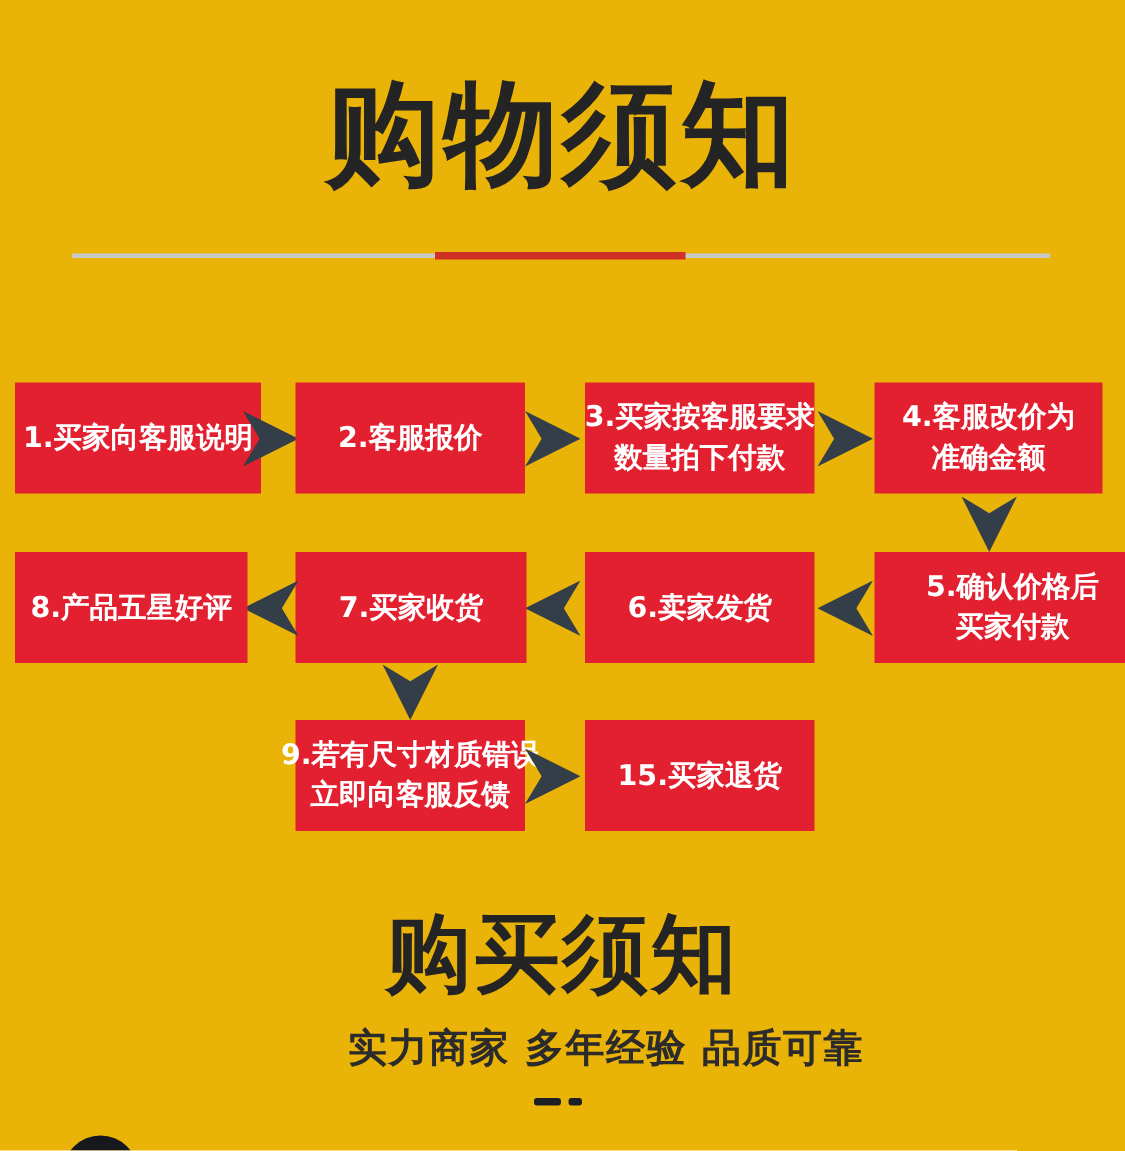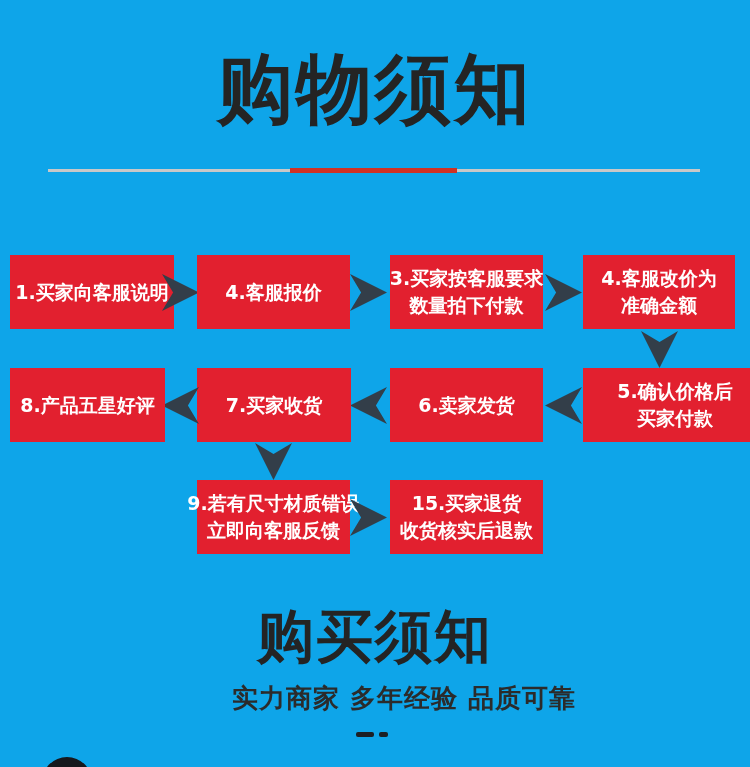--- a/index.html
+++ b/index.html
@@ -5,21 +5,21 @@
   html, body {
     margin: 0;
     padding: 0;
     background: #ffffff;
     font-family: "DejaVu Sans", "Liberation Sans", sans-serif;
   }
   #stage {
     position: relative;
     width: 750px;
     height: 767px;
-    background: #0ea5e9;
+    background: #eab308;
     overflow: hidden;
     margin: 0 auto;
   }
   
   .main-title {
     position: absolute;
     left: 0;
     width: 750px;
     text-align: center;
     color: #242424;
@@ -131,21 +131,21 @@
 
   <div class="main-title" id="title-top">购物须知</div>
   <div id="divider-gray"></div>
   <div id="divider-red"></div>
 
   <div class="box" id="box1">
     <span>1.买家向客服说明</span>
   </div>
   <div class="arrow arr-right" id="arrow-1-2"></div>
   <div class="box" id="box2">
-    <span>4.客服报价</span>
+    <span>2.客服报价</span>
 
   </div>
   <div class="arrow arr-right" id="arrow-2-3"></div>
   <div class="box" id="box3">
     <span>3.买家按客服要求</span>
     <span>数量拍下付款</span>
   </div>
   <div class="arrow arr-right" id="arrow-3-4"></div>
   <div class="box" id="box4">
     <span>4.客服改价为</span>
@@ -176,21 +176,20 @@
 
   <div class="arrow arr-down" id="arrow-7-9"></div>
 
   <div class="box" id="box9">
     <span>9.若有尺寸材质错误</span>
     <span>立即向客服反馈</span>
   </div>
   <div class="arrow arr-right" id="arrow-9-10"></div>
   <div class="box" id="box10">
     <span>15.买家退货</span>
-    <span>收货核实后退款</span>
   </div>
 
   <div class="main-title" id="title-bottom">购买须知</div>
   <div id="subtitle">实力商家 多年经验 品质可靠</div>
   <div id="mark-dash"></div>
   <div id="mark-dot"></div>
   <div id="corner-circle"></div>
 
 </div>
 

